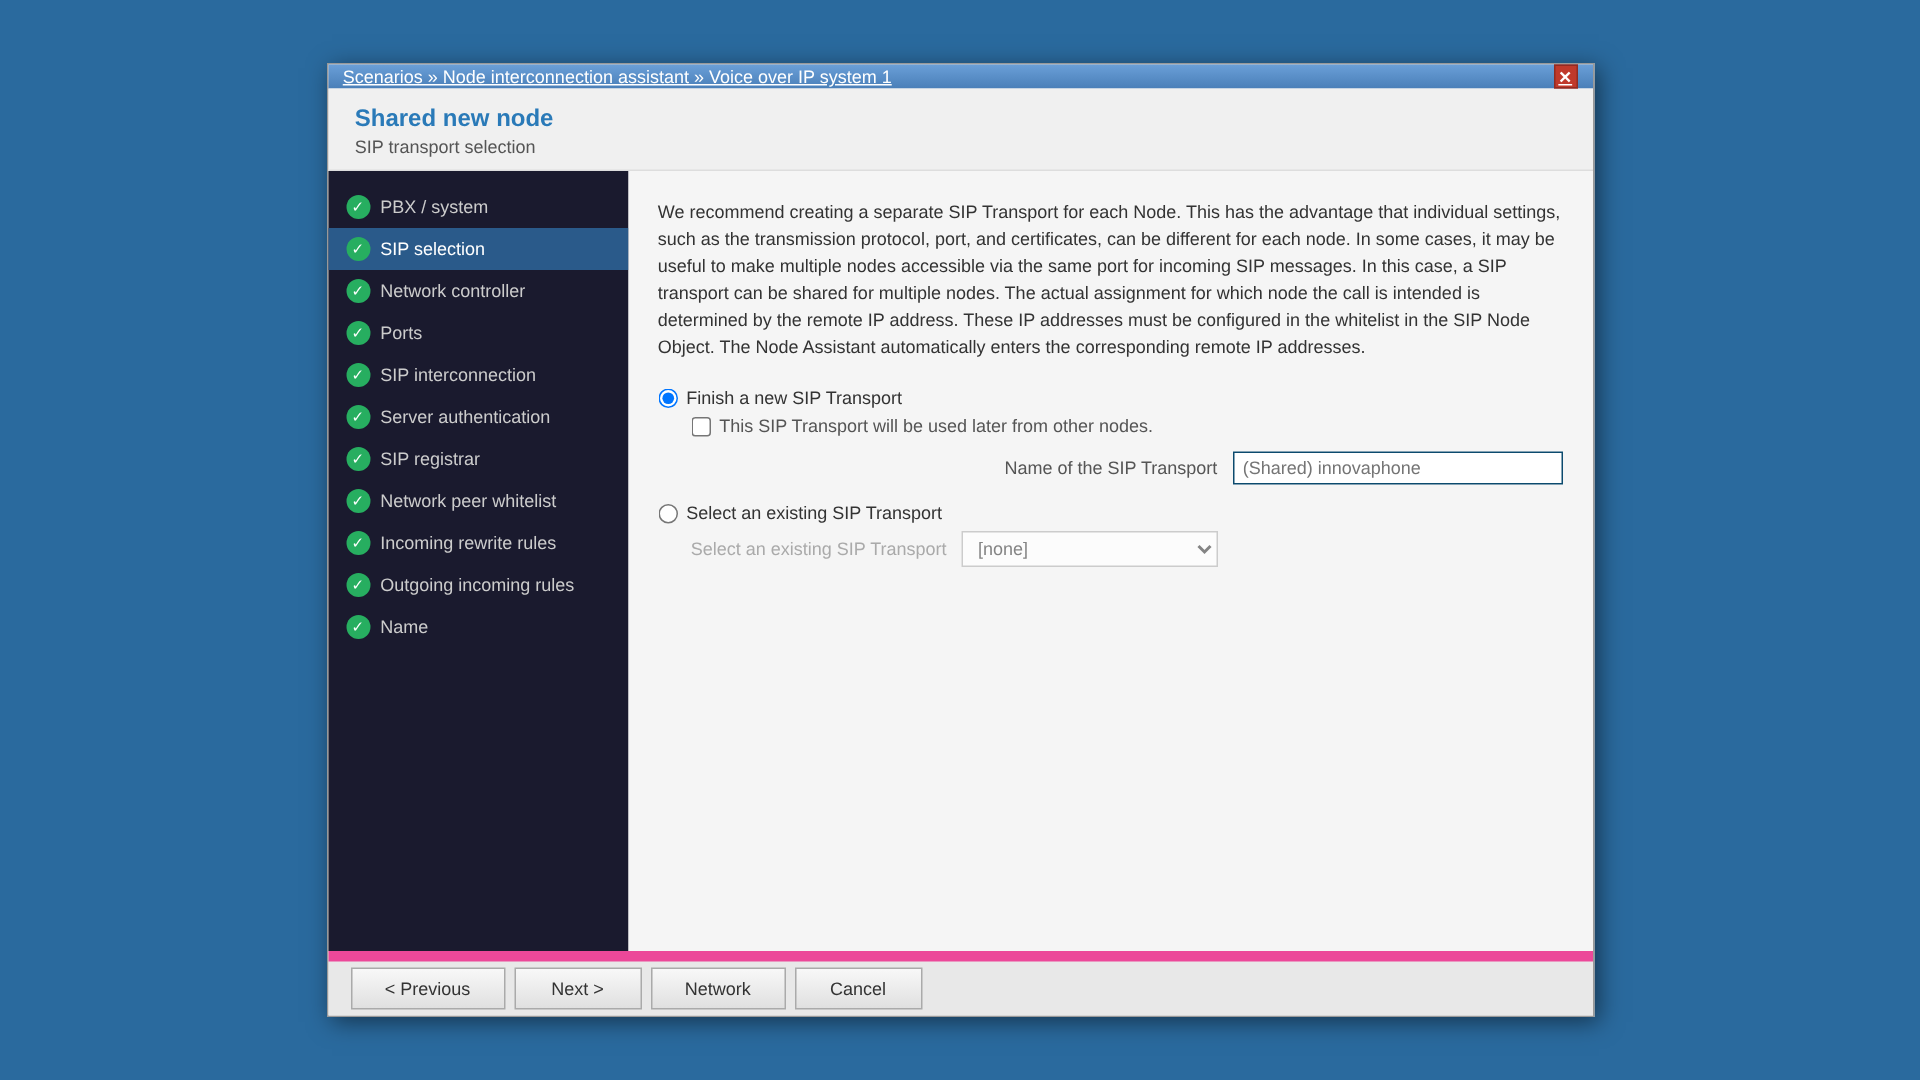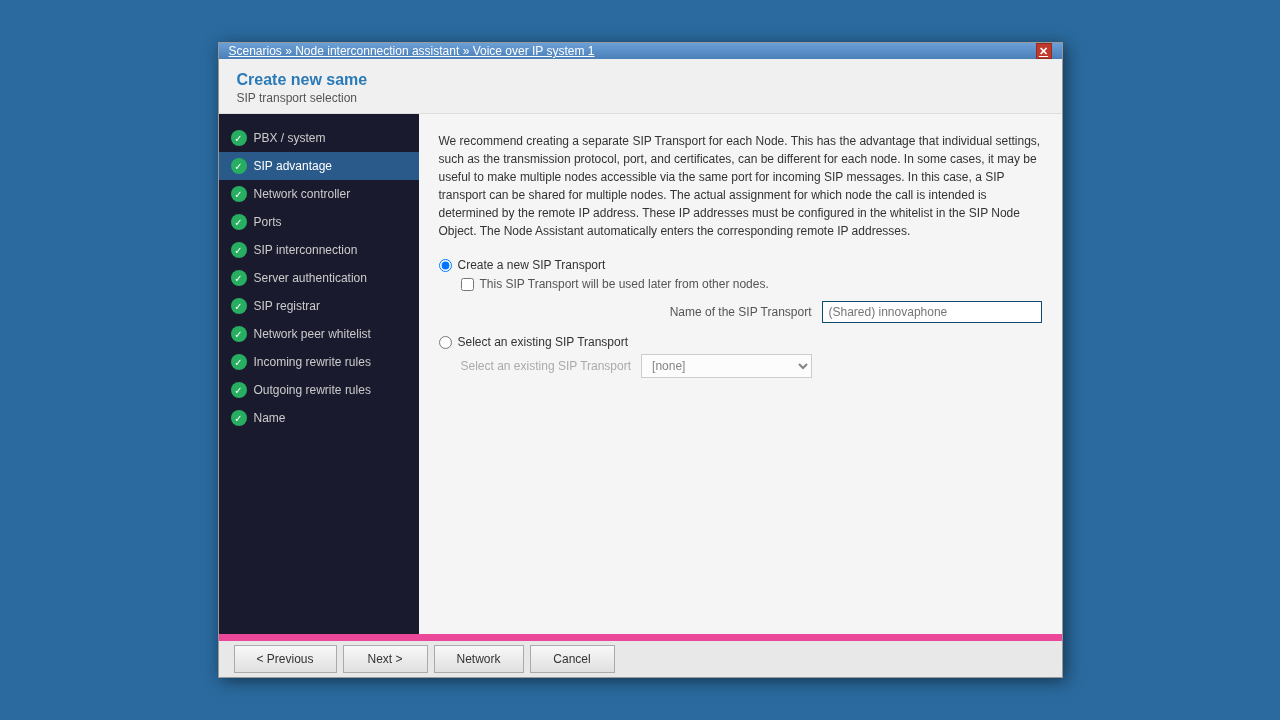--- a/index.html
+++ b/index.html
@@ -196,35 +196,35 @@
 <body>
 
 <div class="dialog">
 
   <div class="title-bar">
     <span>Scenarios » Node interconnection assistant » Voice over IP system 1</span>
     <div class="title-bar-close">✕</div>
   </div>
 
   <div class="dialog-header">
-    <h2>Create new same</h2>
+    <h2>Shared new node</h2>
     <p>SIP transport selection</p>
   </div>
 
   <div class="dialog-body">
 
     <div class="sidebar">
 
     <div class="sidebar-item">
           <span class="check-icon">✓</span>
           <span>PBX / system</span>
         </div>
         <div class="sidebar-item active">
           <span class="check-icon">✓</span>
-          <span>SIP advantage</span>
+          <span>SIP selection</span>
         </div>
         <div class="sidebar-item">
           <span class="check-icon">✓</span>
           <span>Network controller</span>
         </div>
         <div class="sidebar-item">
           <span class="check-icon">✓</span>
           <span>Ports</span>
         </div>
         <div class="sidebar-item">
@@ -242,35 +242,35 @@
         <div class="sidebar-item">
           <span class="check-icon">✓</span>
           <span>Network peer whitelist</span>
         </div>
         <div class="sidebar-item">
           <span class="check-icon">✓</span>
           <span>Incoming rewrite rules</span>
         </div>
         <div class="sidebar-item">
           <span class="check-icon">✓</span>
-          <span>Outgoing rewrite rules</span>
+          <span>Outgoing incoming rules</span>
         </div>
         <div class="sidebar-item">
           <span class="check-icon">✓</span>
           <span>Name</span>
         </div>
       </div>
 
     <div class="content-area">
       <p class="description-text">We recommend creating a separate SIP Transport for each Node. This has the advantage that individual settings, such as the transmission protocol, port, and certificates, can be different for each node. In some cases, it may be useful to make multiple nodes accessible via the same port for incoming SIP messages. In this case, a SIP transport can be shared for multiple nodes. The actual assignment for which node the call is intended is determined by the remote IP address. These IP addresses must be configured in the whitelist in the SIP Node Object. The Node Assistant automatically enters the corresponding remote IP addresses.</p>
 
       <div class="option-row">
         <label>
           <input type="radio" name="sip_transport" checked="" style="">
-          <span>Create a new SIP Transport</span>
+          <span>Finish a new SIP Transport</span>
         </label>
         <div class="sub-option">
           <input type="checkbox" style="">
           <span>This SIP Transport will be used later from other nodes.</span>
         </div>
         <div class="name-field-row">
           <label>Name of the SIP Transport</label>
           <input type="text" class="name-input" placeholder="(Shared) innovaphone" style="">
         </div>
       </div>

